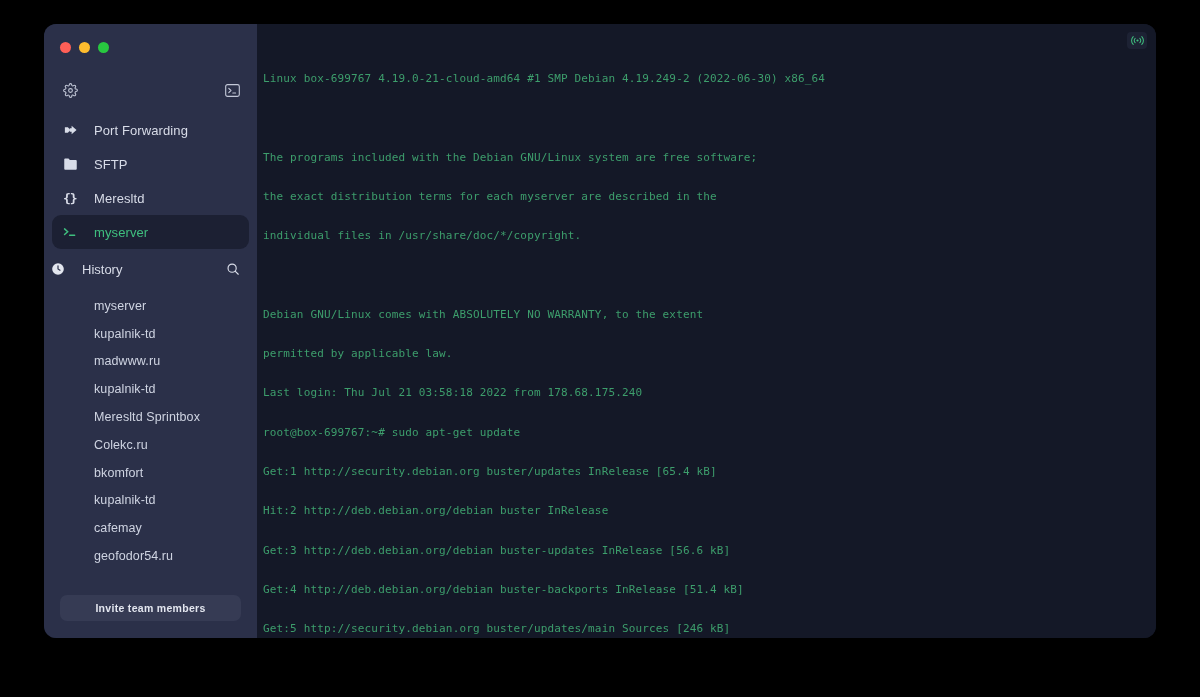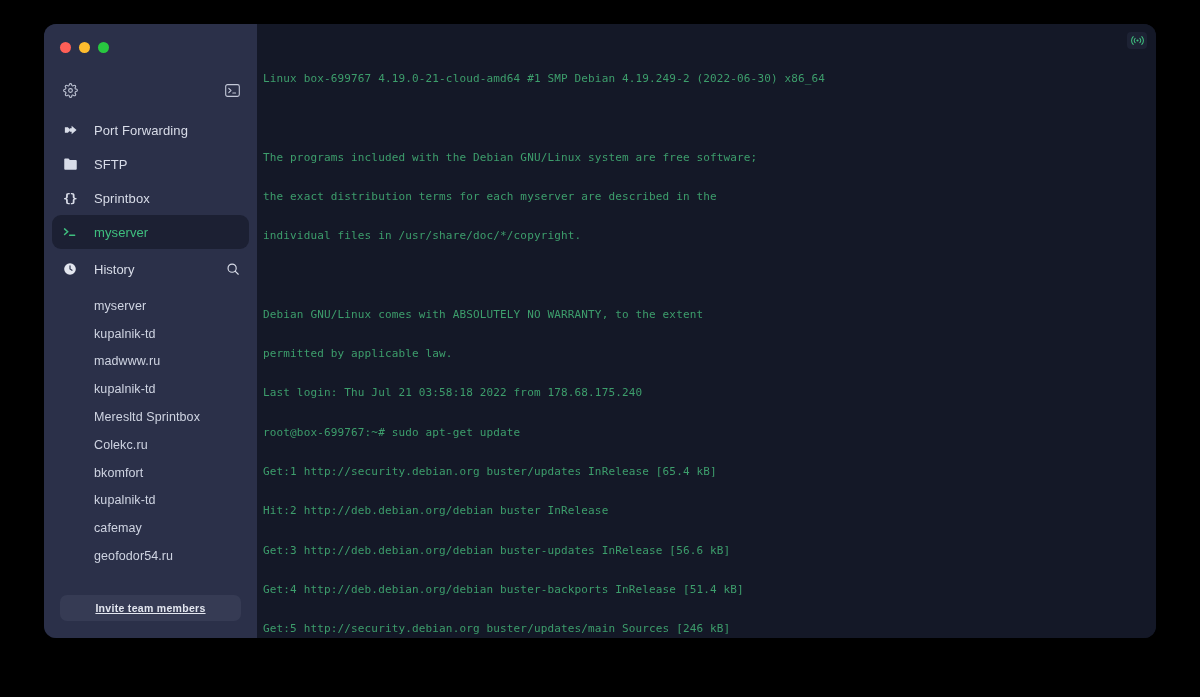--- a/index.html
+++ b/index.html
@@ -90,21 +90,21 @@
     border-top-right-radius: 9px;
     border-bottom-right-radius: 9px;
     margin-right: 8px;
   }
   .nav-item.selected .nav-label { color: #3fbf7f; }
 
   #history-header {
     display: flex;
     align-items: center;
     height: 34px;
-    padding-left: 19px;
+    padding-left: 7px;
     padding-right: 17px;
     margin-top: 3px;
   }
   #history-header .nav-icon {
     width: 18px; min-width: 18px; margin-right: 13px;
     display: flex; align-items: center;
   }
   #history-header .nav-label { font-size: 13px; color: #d8dce8; flex: 1; }
 
   #history-list { margin-top: 6px; }
@@ -131,21 +131,20 @@
     border-radius: 7px;
     background: #363b54;
     display: flex;
     align-items: center;
     justify-content: center;
     font-size: 10.5px;
     font-weight: bold;
     color: #e3e6ef;
     letter-spacing: 0.3px;
     cursor: default;
-    text-decoration: underline;
   }
 
   
   #terminal-pane {
     flex: 1;
     background: #141827;
     position: relative;
     overflow: hidden;
   }
 
@@ -223,21 +222,21 @@
             <path d="M2 3.5A1.5 1.5 0 0 1 3.5 2h5.3l2.2 2.6h9.5A1.5 1.5 0 0 1 22 6.1v12.4A1.5 1.5 0 0 1 20.5 20h-17A1.5 1.5 0 0 1 2 18.5z"></path>
           </svg>
         </span>
         <span class="nav-label">SFTP</span>
       </div>
 
       <div class="nav-item">
         <span class="nav-icon">
           <span style="font-family:'DejaVu Sans Mono',monospace;font-size:13px;font-weight:bold;color:#d8dce8;letter-spacing:-1px;">{}</span>
         </span>
-        <span class="nav-label">Sprintbox</span>
+        <span class="nav-label">Meresltd</span>
       </div>
 
       <div class="nav-item selected">
         <span class="nav-icon">
           <svg width="14" height="12" viewBox="0 0 18 14" fill="none" stroke="#3fbf7f" stroke-width="1.9" stroke-linecap="round">
             <path d="M2 3l4 3.6L2 10.2"></path>
             <path d="M8.5 11.2H15"></path>
           </svg>
         </span>
         <span class="nav-label">myserver</span>

